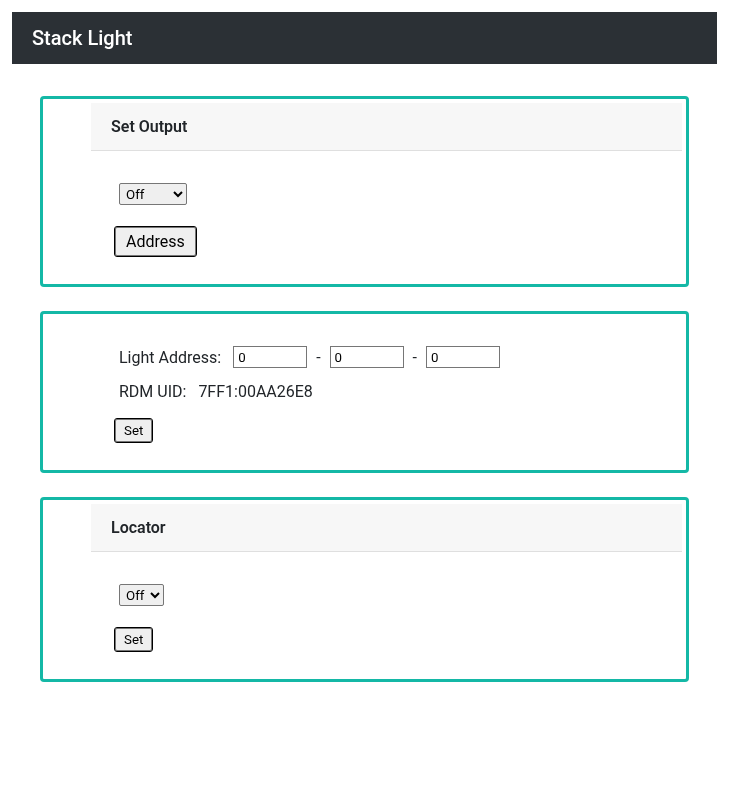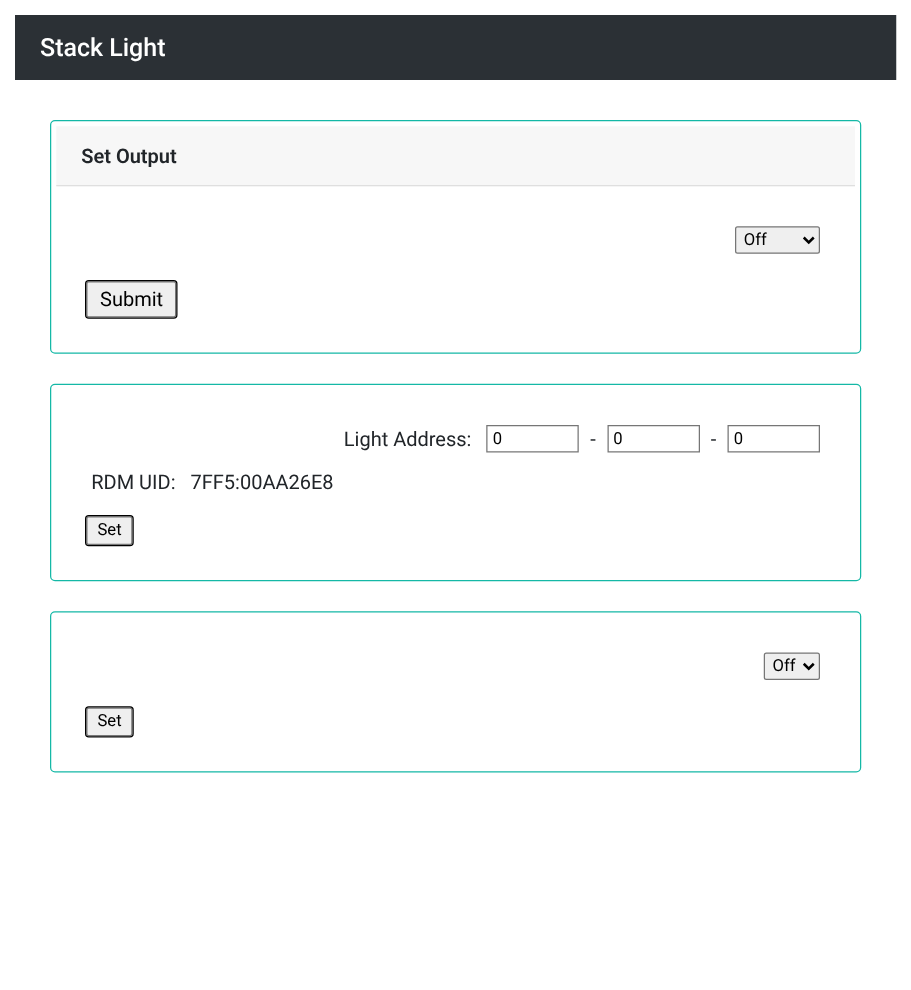--- a/index.html
+++ b/index.html
@@ -18,24 +18,25 @@
       color: #fff;
       padding: 14px 16px;
       font-size: 20px;
       font-weight: 500;
     }
     .container {
       padding: 24px;
       max-width: 729px;
     }
     .card {
-      border: 1px solid #14b8a6;
+      border: 3px solid #14b8a6;
       border-radius: 4px;
       margin-bottom: 24px;
       background: #fff;
+      padding-left: 44px;
     }
     .card-header {
       background: #f7f7f7;
       border-bottom: 1px solid #dfdfdf;
       padding: 14px 20px;
       font-weight: 600;
       font-size: 16px;
       color: #212529;
     }
     .card-body {
@@ -71,21 +72,20 @@
     }
     button.small {
       font-size: 13.3px;
       padding: 3px 8px;
     }
     .form-row {
       margin-bottom: 10px;
       display: flex;
       align-items: center;
       gap: 4px;
-      justify-content: flex-end;
     }
     .form-row label {
       margin-right: 4px;
     }
     .static-text {
       margin-bottom: 10px;
     }
     .sep {
       margin: 0 1px;
     }
@@ -103,43 +103,44 @@
 <div class="container">
 
   <div class="card">
     <div class="card-header">Set Output</div>
     <div class="card-body">
       <div class="form-row">
         <select class="select-wide">
           <option>Off</option>
         </select>
       </div>
-      <button>Submit</button>
+      <button>Address</button>
     </div>
   </div>
 
   <div class="card">
     <div class="card-body">
       <div class="form-row">
         <label>Light Address:</label>
         <input type="text" value="0" style="">
         <span class="sep">-</span>
         <input type="text" value="0" style="">
         <span class="sep">-</span>
         <input type="text" value="0" style="">
       </div>
       <div class="static-text">
         <span>RDM UID:</span>
-        <span>7FF5:00AA26E8</span>
+        <span>7FF1:00AA26E8</span>
       </div>
       <button class="small">Set</button>
     </div>
   </div>
 
   <div class="card">
+    <div class="card-header">Locator</div>
     <div class="card-body">
       <div class="form-row">
         <select>
           <option>Off</option>
         </select>
       </div>
       <button class="small">Set</button>
     </div>
   </div>
 

